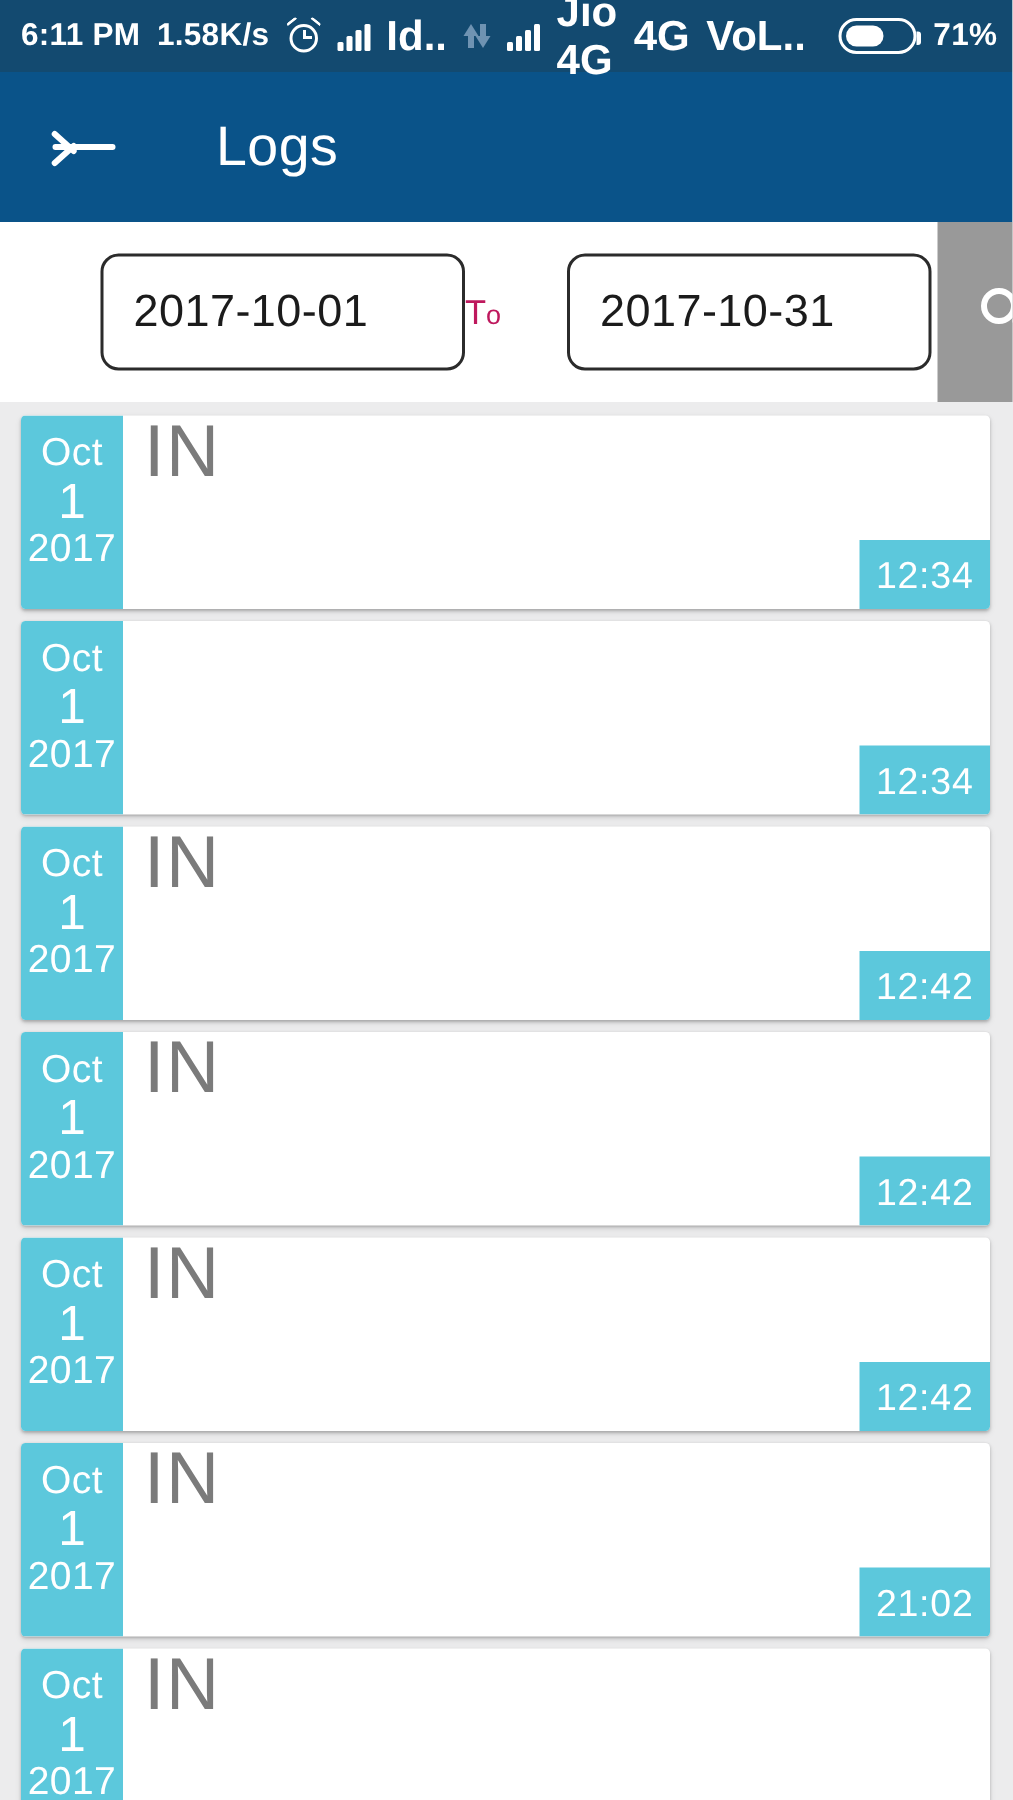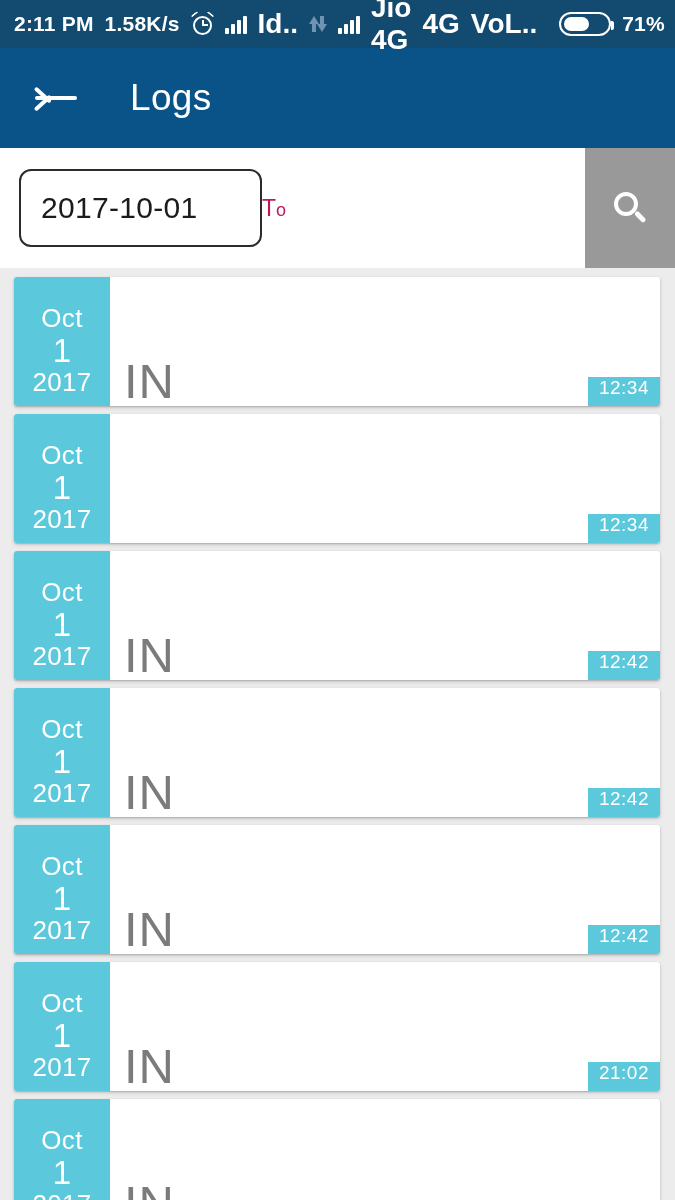--- a/index.html
+++ b/index.html
@@ -89,21 +89,21 @@
   }
 
   .spacer{ flex:1; }
 
   
   .app-bar{
     height:100px; width:100%;
     background:#0a5389;
     display:flex; align-items:center;
     padding-left:33px;
-    gap:51px;
+    gap:65px;
   }
   .back-arrow{
     width:46px; height:36px; position:relative; cursor:pointer; flex:none;
   }
   .back-arrow .shaft{
     position:absolute; left:2px; top:16px; width:42px; height:4px;
     background:#ffffff; border-radius:2px;
   }
   .back-arrow .head-u{
     position:absolute; left:2px; top:6px; width:21px; height:4px;
@@ -121,21 +121,21 @@
 
   
   .search-bar{
     height:120px; width:100%;
     display:flex; align-items:stretch;
     background:#ffffff;
   }
   .date-zone{
     flex:1; display:flex; align-items:center;
     padding-left:19px; padding-right:4px;
-    gap:0px; background:#ffffff;
+    gap:0px; background:#ffffff;margin-left:48px;
   }
   .date-box{
     width:243px; height:78px;
     border:2px solid #2b2b2b; border-radius:12px;
     background:#ffffff;
     display:flex; align-items:center;
     padding-left:20px;
     font-size:30px; color:#1b1b1b; letter-spacing:.3px;
     cursor:pointer;
   }
@@ -173,52 +173,52 @@
     position:relative;
     margin:0 15px 8px 14px;
     height:129px;
     background:#ffffff;
     border-radius:3px;
     box-shadow:0 1px 2px rgba(0,0,0,.22), 0 2px 4px rgba(0,0,0,.10);
     display:flex; align-items:stretch;
     overflow:hidden;
   }
   .date-strip{
-    width:96px; flex:none;
+    width:68px; flex:none;
     background:#5cc8dc;
     color:#ffffff;
     display:flex; flex-direction:column;
-    align-items:center; justify-content:flex-end;
+    align-items:center; justify-content:flex-start;
     padding:9px 0 8px 0;
   }
   .ds-month{ font-size:26px; font-weight:400; letter-spacing:.3px; }
   .ds-day{ font-size:33px; font-weight:300; line-height:1; }
   .ds-year{ font-size:26px; font-weight:400; letter-spacing:.3px; }
 
   .card-body{
-    flex:1; position:relative; display:flex; align-items:flex-end;
+    flex:1; position:relative; display:flex; align-items:flex-start;
     padding-left:14px;
   }
   .log-type{
     font-size:49px; font-weight:300; color:#7b7b7b; letter-spacing:1px;
     line-height:1;
   }
   .time-chip{
     position:absolute; right:0; bottom:0;
     background:#5cc8dc; color:#ffffff;
-    font-size:19px; font-weight:400;
-    padding:0 11px 7px 11px;
+    font-size:25px; font-weight:400;
+    padding:10px 11px 7px 11px;
     letter-spacing:.5px;
   }
 </style>
 </head>
 <body>
 
 <div class="status-bar">
-  <span class="sb-text">2:11 PM</span>
+  <span class="sb-text">6:11 PM</span>
   <span class="sb-text">1.58K/s</span>
 
   <span class="alarm-icon">
     <span class="bellL"></span>
       <span class="bellR"></span>
     <span class="face"></span>
       <span class="hand1"></span>
       <span class="hand2"></span>
   </span>
 
@@ -264,20 +264,21 @@
   </span>
   <span class="app-title">Logs</span>
 </div>
 
 <div class="search-bar">
   <div class="date-zone">
     <div class="date-box">2017-10-01</div>
     <div class="to-label">
       <span>T</span><span class="lc">o</span>
     </div>
+    <div class="date-box">2017-10-31</div>
   </div>
   <div class="search-btn">
     <span class="mag">
       <span class="ring"></span>
         <span class="stem"></span>
     </span>
   </div>
 </div>
 
 <div class="log-list">

